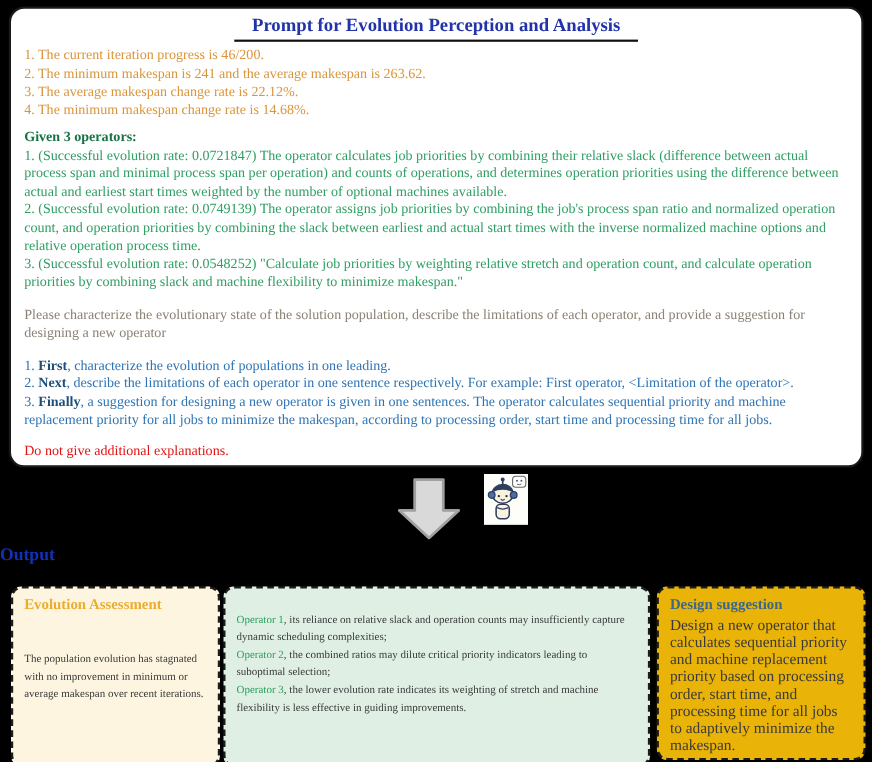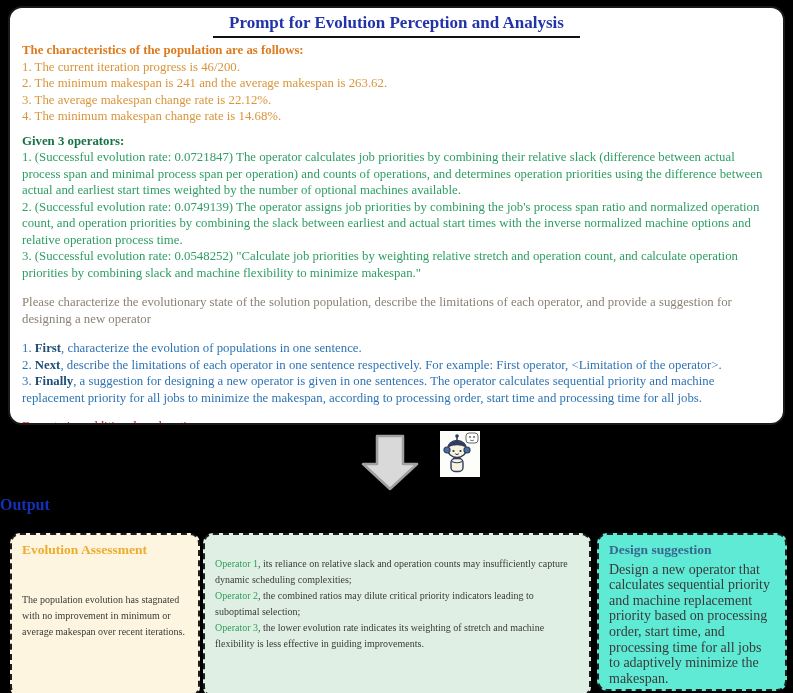--- a/index.html
+++ b/index.html
@@ -43,48 +43,47 @@
   }
   .out-box .box-title{font-weight:bold;font-size:13.5px;margin:0;}
   .out-box p{margin:0;font-size:10px;line-height:16px;color:#3A3A3A;}
   .box-assessment{left:10px;width:166px;background:#FDF5DF;}
   .box-assessment .box-title{color:#ECAC2D;}
   .box-assessment .box-body{margin-top:34px;}
   .box-analysis{left:203px;width:364px;background:#DFEFE4;}
   .box-analysis .box-title{color:#0E8345;}
   .box-analysis .box-body{margin-top:14px;}
   .box-analysis .op-label{color:#2FA05F;}
-  .box-suggestion{left:597px;width:166px;background:#5eead4;height:140px;}
+  .box-suggestion{left:597px;width:166px;background:#eab308;height:140px;}
   .box-suggestion .box-title{color:#38678F;}
   .box-suggestion p{font-size:14px;line-height:15.6px;}
   .box-suggestion .box-body{margin-top:4px;}
 </style>
 </head>
 <body>
 
 <div class="prompt-box">
   <div class="title-row">
     <span class="title">Prompt for Evolution Perception and Analysis</span>
   </div>
 
-  <p class="sec-header char-header">The characteristics of the population are as follows:</p>
   <p class="char-item">1. The current iteration progress is 46/200.</p>
   <p class="char-item">2. The minimum makespan is 241 and the average makespan is 263.62.</p>
   <p class="char-item">3. The average makespan change rate is 22.12%.</p>
   <p class="char-item">4. The minimum makespan change rate is 14.68%.</p>
 
   <p class="sec-header op-header">Given 3 operators:</p>
   <p class="op-item">1. (Successful evolution rate: 0.0721847) The operator calculates job priorities by combining their relative slack (difference between actual process span and minimal process span per operation) and counts of operations, and determines operation priorities using the difference between actual and earliest start times weighted by the number of optional machines available.</p>
   <p class="op-item">2. (Successful evolution rate: 0.0749139) The operator assigns job priorities by combining the job's process span ratio and normalized operation count, and operation priorities by combining the slack between earliest and actual start times with the inverse normalized machine options and relative operation process time.</p>
   <p class="op-item">3. (Successful evolution rate: 0.0548252)  "Calculate job priorities by weighting relative stretch and operation count, and calculate operation priorities by combining slack and machine flexibility to minimize makespan."</p>
 
   <p class="request">Please characterize the evolutionary state of the solution population, describe the limitations of each operator, and provide a suggestion for designing a new operator</p>
 
   <div class="instructions">
-    <p class="instr"><span>1. </span><span class="lead">First</span><span>, characterize the evolution of populations in one sentence.</span></p>
+    <p class="instr"><span>1. </span><span class="lead">First</span><span>, characterize the evolution of populations in one leading.</span></p>
     <p class="instr"><span>2. </span><span class="lead">Next</span><span>, describe the limitations of each operator in one sentence respectively. For example: First operator, &lt;Limitation of the operator&gt;.</span></p>
     <p class="instr"><span>3. </span><span class="lead">Finally</span><span>, a suggestion for designing a new operator is given in one sentences. The operator calculates sequential priority and machine replacement priority for all jobs to minimize the makespan, according to processing order, start time and processing time for all jobs.</span></p>
   </div>
 
   <p class="warning">Do not give additional explanations.</p>
 </div>
 
 <div class="arrow-wrap">
   <svg width="74" height="58" viewBox="0 0 74 58">
     <polygon points="24,2 50,2 50,30 64,30 37,55 10,30 24,30" fill="#D9D9D9" stroke="#A0A0A0" stroke-width="2.5" stroke-linejoin="round"></polygon>

